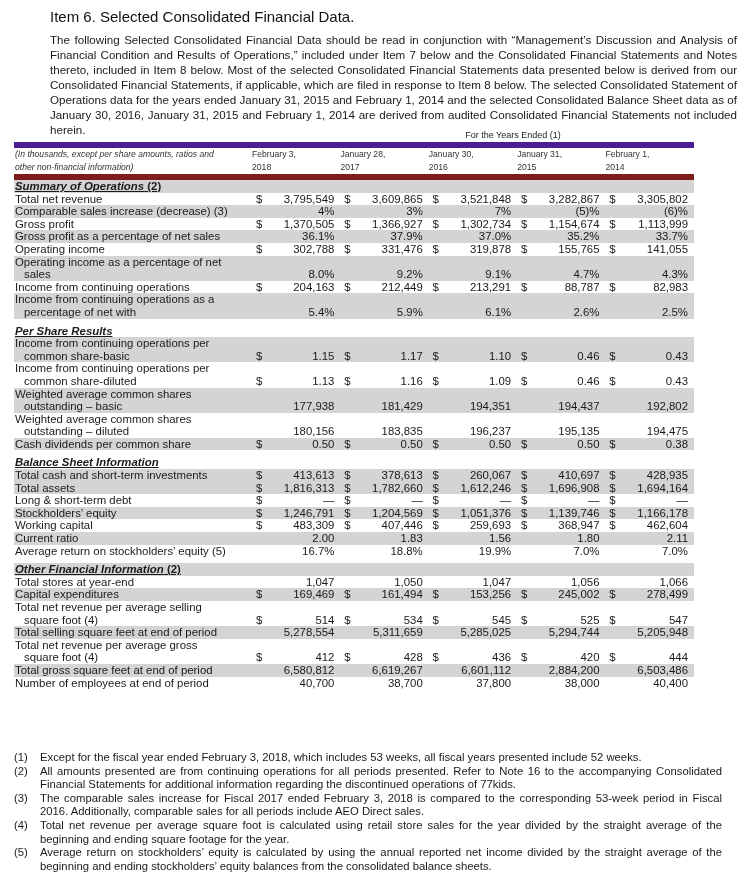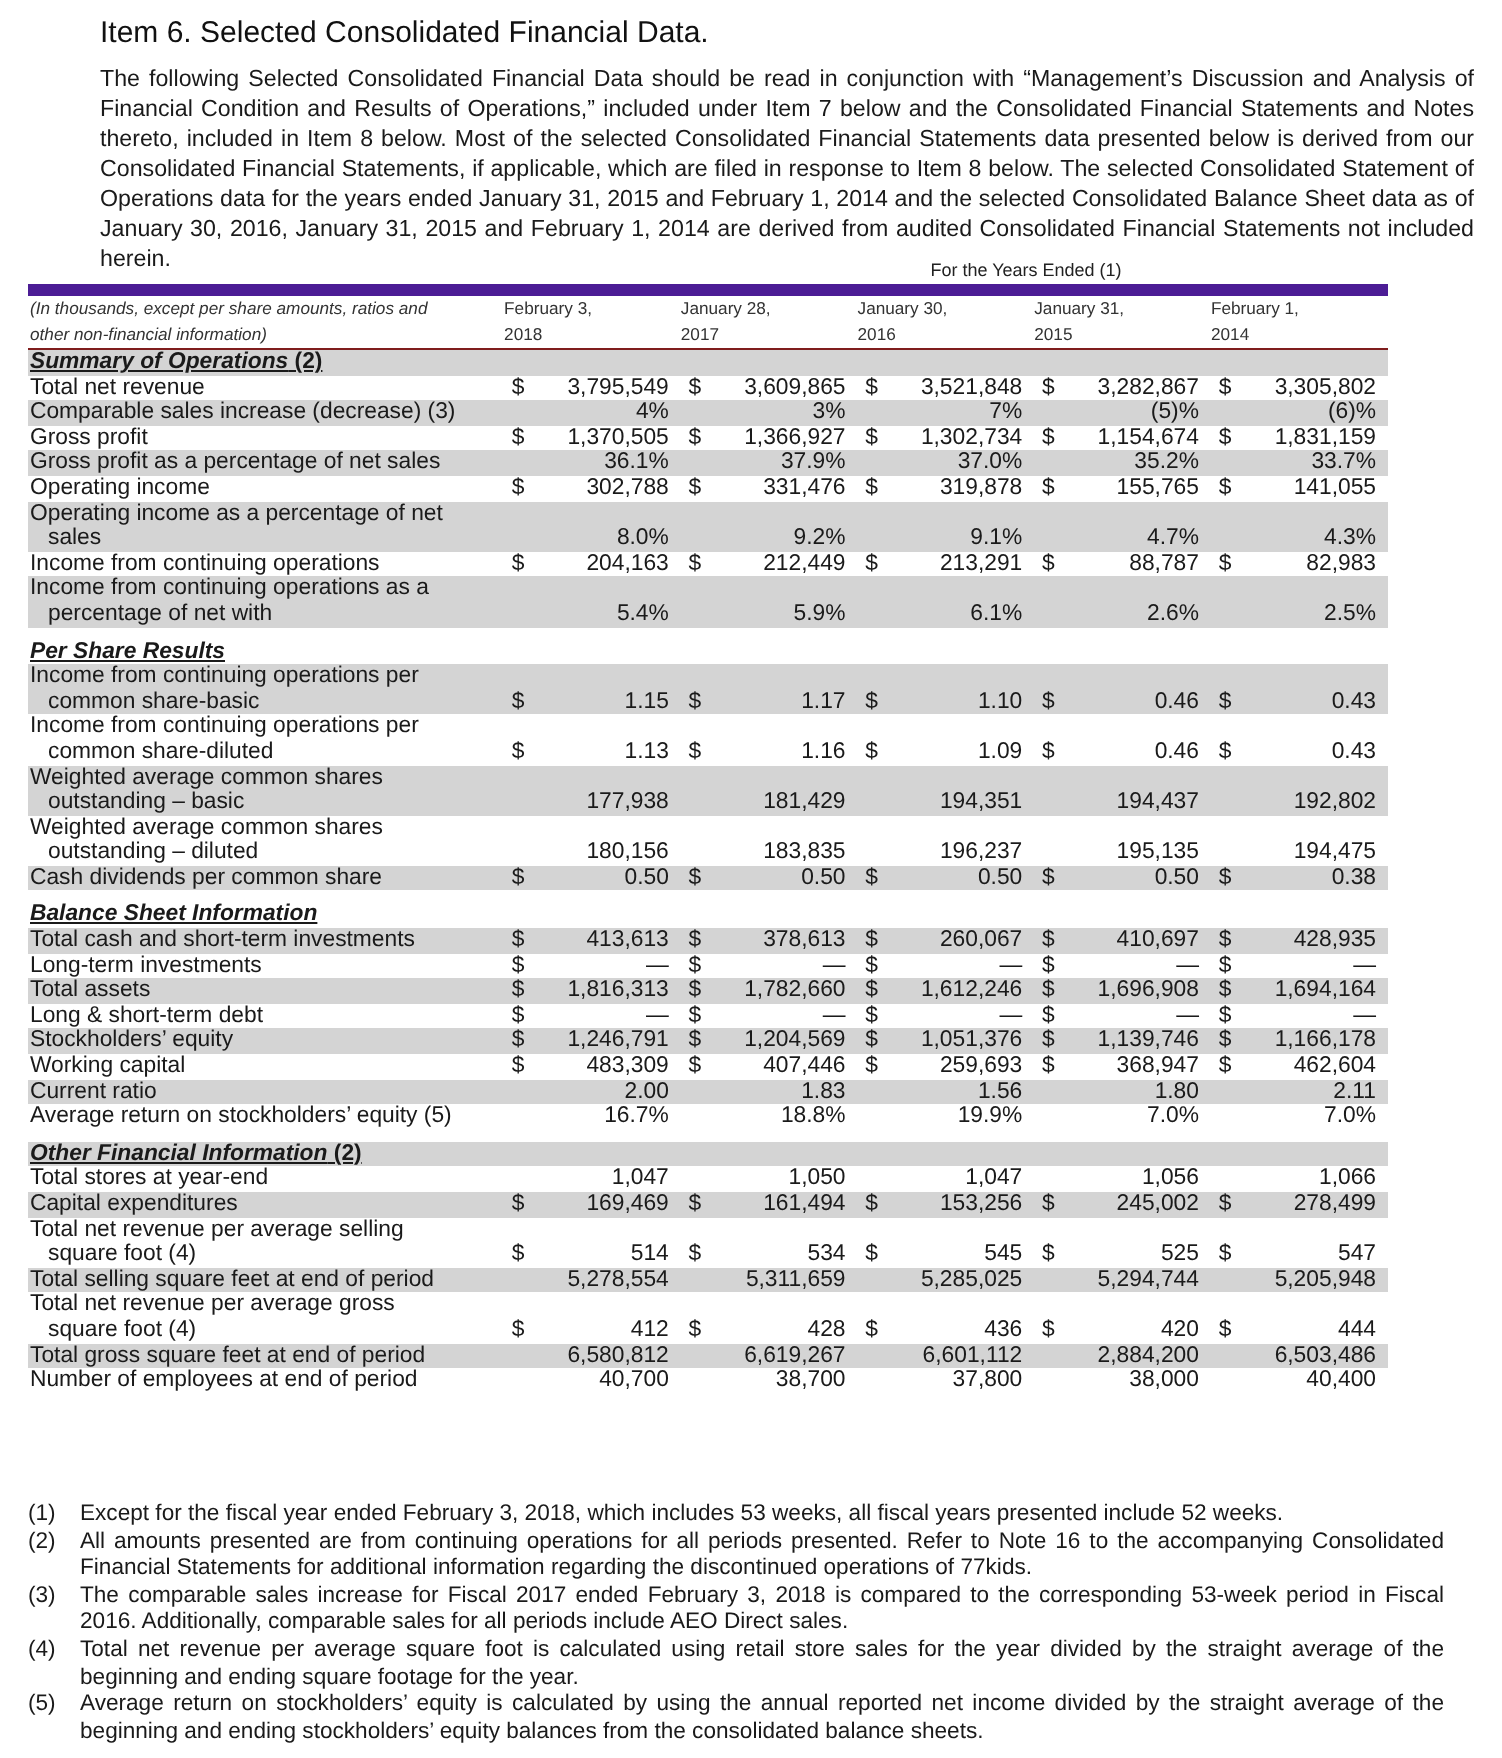--- a/index.html
+++ b/index.html
@@ -5,21 +5,21 @@
   html, body { margin:0; padding:0; background:#ffffff; }
   body { width:751px; height:879px; overflow:hidden; font-family:"Liberation Sans", sans-serif; color:#1a1a1a; }
   .page { position:relative; padding:8px 14px 0 14px;margin-left:36px; }
   .title { font-size:15px; margin:0 0 7px 0; font-weight:normal; color:#111; }
   .intro { font-size:11.6px; line-height:15px; text-align:justify; margin:0; }
   .yrs-ended { position:absolute; left:438px; top:130px; font-size:9px; color:#222; width:150px; text-align:center; }
   table.fin { position:absolute; left:14px; top:142px; width:680px; border-collapse:collapse; font-size:11.4px; }
   table.fin td { padding:0; height:12.6px; line-height:12.6px; white-space:nowrap; }
   table.fin thead td { font-size:8.6px; height:13px; line-height:13px; }
   table.fin thead tr.h1 td { border-top:6px solid #4c1d95; }
-  table.fin thead tr.h2 td { border-bottom:1px solid #7f1d1d; }
+  table.fin thead tr.h2 td { border-bottom:6px solid #7f1d1d; }
   table.fin thead td.lbl { font-style:italic; color:#333; }
   table.fin thead td.hc { text-align:left; color:#333; }
   tr.sh td { background:#d4d4d4; }
   td.lbl { width:227px; padding-left:1px !important; }
   td.lbl.ind { padding-left:10px !important; }
   td.dol { width:14px; text-align:center; }
   td.val { width:68px; text-align:right; padding-right:6px !important; }
   .sec { font-weight:bold; font-style:italic;text-decoration:underline; }
   .sec .ref { font-style:normal; }
   tr.spacer td { height:6px; background:#fff; }
@@ -91,21 +91,21 @@
         <td class="lbl">Gross profit</td>
         <td class="dol">$</td>
         <td class="val">1,370,505</td>
         <td class="dol">$</td>
         <td class="val">1,366,927</td>
         <td class="dol">$</td>
         <td class="val">1,302,734</td>
         <td class="dol">$</td>
         <td class="val">1,154,674</td>
         <td class="dol">$</td>
-        <td class="val">1,831,159</td>
+        <td class="val">1,113,999</td>
       </tr>
       <tr class="sh">
         <td class="lbl">Gross profit as a percentage of net sales</td>
         <td class="dol"></td>
         <td class="val">36.1%</td>
         <td class="dol"></td>
         <td class="val">37.9%</td>
         <td class="dol"></td>
         <td class="val">37.0%</td>
         <td class="dol"></td>
@@ -265,33 +265,20 @@
         <td class="dol">$</td>
         <td class="val">413,613</td>
         <td class="dol">$</td>
         <td class="val">378,613</td>
         <td class="dol">$</td>
         <td class="val">260,067</td>
         <td class="dol">$</td>
         <td class="val">410,697</td>
         <td class="dol">$</td>
         <td class="val">428,935</td>
-      </tr>
-      <tr>
-        <td class="lbl">Long-term investments</td>
-        <td class="dol">$</td>
-        <td class="val">—</td>
-        <td class="dol">$</td>
-        <td class="val">—</td>
-        <td class="dol">$</td>
-        <td class="val">—</td>
-        <td class="dol">$</td>
-        <td class="val">—</td>
-        <td class="dol">$</td>
-        <td class="val">—</td>
       </tr>
       <tr class="sh">
         <td class="lbl">Total assets</td>
         <td class="dol">$</td>
         <td class="val">1,816,313</td>
         <td class="dol">$</td>
         <td class="val">1,782,660</td>
         <td class="dol">$</td>
         <td class="val">1,612,246</td>
         <td class="dol">$</td>

